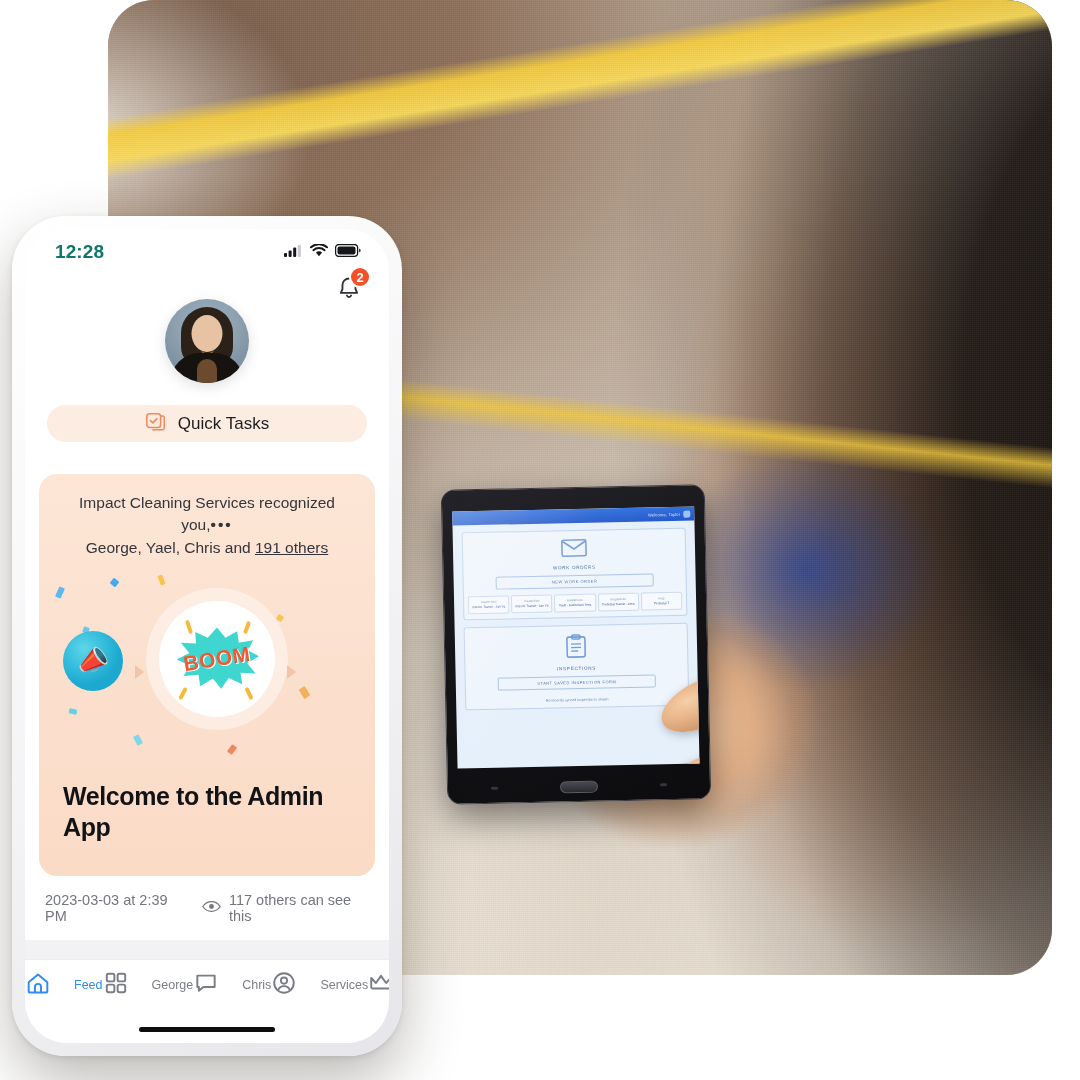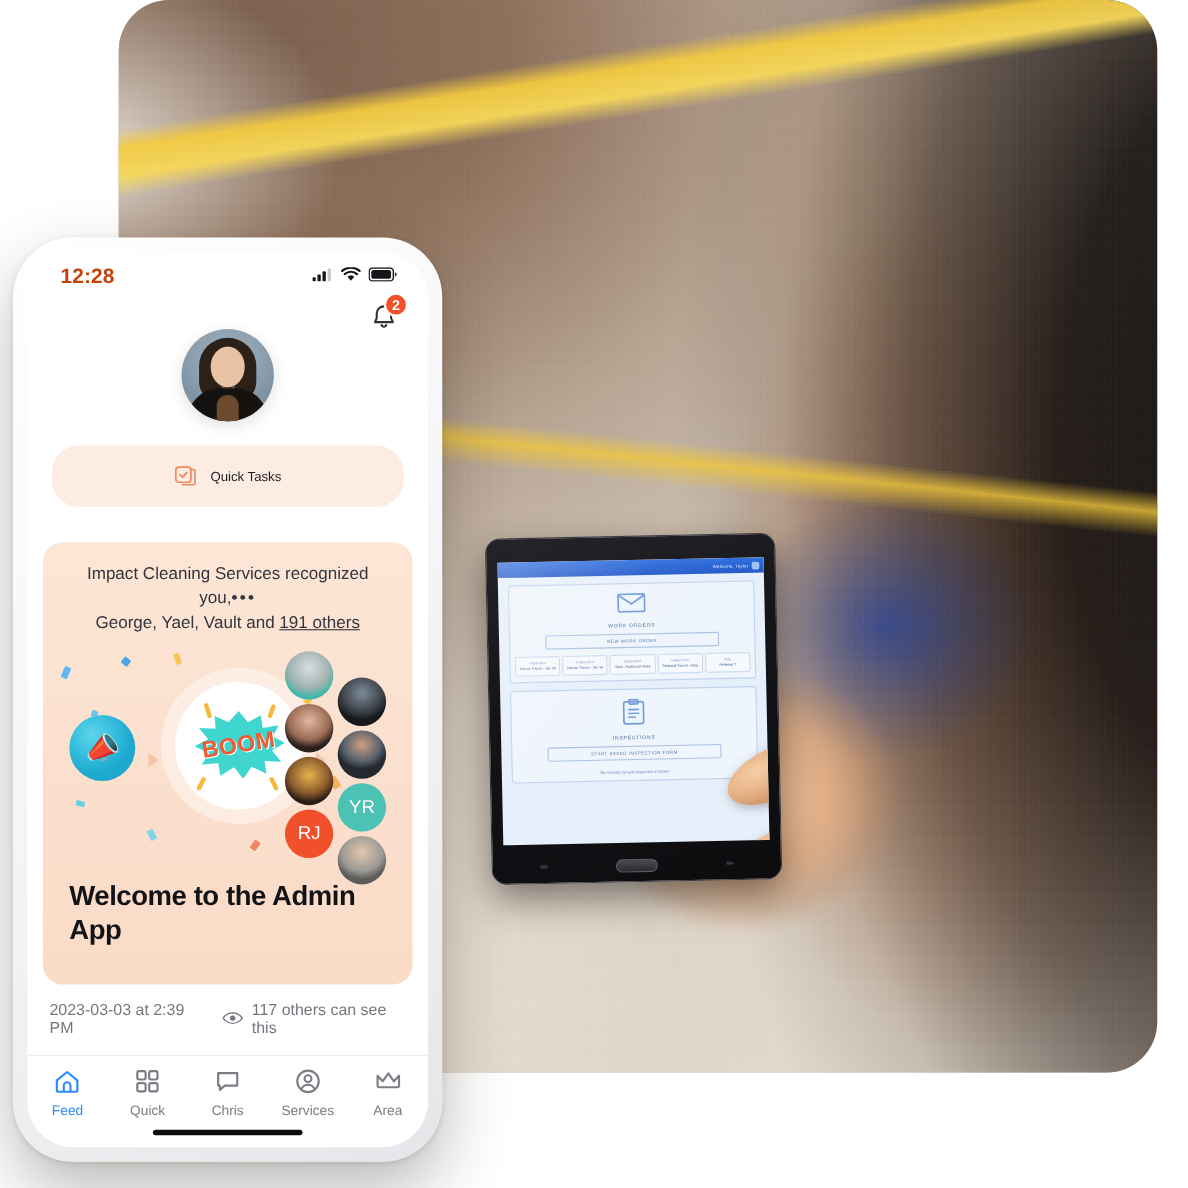--- a/index.html
+++ b/index.html
@@ -150,21 +150,21 @@
     position: relative; width: 100%; height: 100%;
     border-radius: 42px; background: #ffffff; overflow: hidden;
     display: flex; flex-direction: column;
   }
 
   .statusbar {
     height: 46px; flex: none;
     display: flex; align-items: center; justify-content: space-between;
     padding: 0 28px 0 30px;
   }
-  .clock { font-size: 19px; font-weight: 700; color: #c2410c; letter-spacing: .1px; }
+  .clock { font-size: 19px; font-weight: 700; color: #0f766e; letter-spacing: .1px; }
   .status-icons { display: flex; align-items: center; gap: 7px; }
 
   .header { flex: none; padding: 0 22px 18px; background:#fff; }
   .bell-row { display: flex; justify-content: flex-end; padding-right: 4px; height: 30px; }
   .bell-wrap { position: relative; width: 28px; height: 28px; }
   .bell-badge {
     position: absolute; right: -8px; top: -9px;
     min-width: 22px; height: 22px; padding: 0 5px;
     border-radius: 11px; background: #f4502a; color: #fff;
     font-size: 13px; font-weight: 600;
@@ -203,23 +203,23 @@
     background: #6b4a2e;
   }
   .greeting {
     text-align: center; margin-top: 14px;
     font-size: 23px; font-weight: 700; color: #131418; letter-spacing: -.2px;
   }
   .wave { font-size: 22px; }
 
   .chips { display: flex; gap: 14px; margin-top: 22px; }
   .chip {
-    flex: 1; height: 56px; border-radius: 25px;
+    flex: 1; height: 37px; border-radius: 25px;
     display: flex; align-items: center; justify-content: center; gap: 11px;
-    font-size: 12px; color: #1d1e22;
+    font-size: 17px; color: #1d1e22;
   }
   .chip.tasks { background: #fdece1; }
   .chip.directory { background: #fdf3da; }
 
   .feed { flex: 1; overflow: hidden; background: #f2f2f4; padding: 0 0 2px; }
   .post {
     background: #fff; border-radius: 0; padding: 14px 14px 0;
     margin-bottom: 10px;
   }
   .post-card {
@@ -282,21 +282,21 @@
     display: flex; align-items: center; gap: 16px;
     padding: 16px 6px 16px; font-size: 14.5px; color: #74767d;
   }
   .meta-right { display: flex; align-items: center; gap: 8px; }
 
   .tabbar {
     flex: none; height: 84px; background: #fff;
     border-top: 1px solid #ededf0;
     display: flex; align-items: flex-start; padding-top: 10px;
   }
-  .tab { flex: 1; display: flex; flex-direction: column; align-items: center; gap: 2px; }
+  .tab { flex: 1; display: flex; flex-direction: row; align-items: center; gap: 23px; }
   .tab-label { font-size: 12.5px; color: #7b7d85; }
   .tab.active .tab-label { color: #2f8bf5; }
   .home-indicator {
     position: absolute; bottom: 11px; left: 50%; transform: translateX(-50%);
     width: 136px; height: 5px; border-radius: 3px; background: #0d0d0f;
   }
 </style>
 </head>
 <body>
 
@@ -447,21 +447,21 @@
           </div>
         </div>
       </div>
 
       <div class="feed">
         <div class="post">
           <div class="post-card">
 
             <div class="post-head">
               <span>Impact Cleaning Services recognized you,</span><span class="more">•••</span><br>
-              <span>George, Yael, Vault and </span><u>191 others</u>
+              <span>George, Yael, Chris and </span><u>191 others</u>
             </div>
 
             <div class="hero">
               <span class="confetti" style="left:18px;top:18px;width:6px;height:11px;background:#5fb7f0;transform:rotate(24deg)"></span>
               <span class="confetti" style="left:72px;top:10px;width:7px;height:7px;background:#4aa8e8;transform:rotate(40deg)"></span>
               <span class="confetti" style="left:120px;top:6px;width:5px;height:10px;background:#f6c451;transform:rotate(-20deg)"></span>
               <span class="confetti" style="left:44px;top:58px;width:6px;height:6px;background:#6cc4f2;transform:rotate(18deg)"></span>
               <span class="confetti" style="left:238px;top:46px;width:6px;height:6px;background:#f6c451;transform:rotate(30deg)"></span>
               <span class="confetti" style="left:262px;top:118px;width:7px;height:11px;background:#f2b25b;transform:rotate(-32deg)"></span>
               <span class="confetti" style="left:30px;top:140px;width:8px;height:5px;background:#6ad0e0;transform:rotate(14deg)"></span>
@@ -477,30 +477,20 @@
                   <span class="boom-star"></span>
                   <span class="boom-text">BOOM</span>
                   <span class="spark sp1"></span>
                     <span class="spark sp2"></span>
                   <span class="spark sp3"></span>
                     <span class="spark sp4"></span>
                 </div>
               </div>
               <span class="arrow a2"></span>
 
-              <div class="avstack">
-                <span class="av colA" style="top:0;background:radial-gradient(60% 60% at 50% 35%,#d8dee4,#9fb2ae 70%,#3fb8ae 100%)"></span>
-                <span class="av colB" style="top:24px;background:radial-gradient(60% 55% at 50% 32%,#7e8c99,#3a3f46 72%,#17191d 100%)"></span>
-                <span class="av colA" style="top:48px;background:radial-gradient(60% 55% at 50% 35%,#e0b9a2,#9a6a52 70%,#2b211c 100%)"></span>
-                <span class="av colB" style="top:72px;background:radial-gradient(55% 50% at 50% 30%,#cf9f7f,#55606d 70%,#24292f 100%)"></span>
-                <span class="av colA" style="top:96px;background:radial-gradient(60% 55% at 50% 38%,#e4b54e,#8a5a2c 68%,#2a1d14 100%)"></span>
-                <span class="av colB" style="top:120px;background:#4cc2b5">YR</span>
-                <span class="av colA" style="top:144px;background:#f0512c">RJ</span>
-                <span class="av colB" style="top:168px;background:radial-gradient(60% 55% at 50% 34%,#e3c6ae,#9b9a96 70%,#5d5c58 100%)"></span>
-              </div>
             </div>
 
             <div class="post-title">Welcome to the Admin App</div>
           </div>
 
           <div class="post-meta">
             <span>2023-03-03 at 2:39 PM</span>
             <span class="meta-right">
               <span>
                 <svg width="19" height="13" viewBox="0 0 22 14">
@@ -527,21 +517,21 @@
         </div>
         <div class="tab">
           <span>
             <svg width="26" height="26" viewBox="0 0 24 24">
                 <rect x="3.5" y="3.5" width="7" height="7" rx="1.6" fill="none" stroke="#7b7d85" stroke-width="1.8"></rect>
                 <rect x="13.5" y="3.5" width="7" height="7" rx="1.6" fill="none" stroke="#7b7d85" stroke-width="1.8"></rect>
                 <rect x="3.5" y="13.5" width="7" height="7" rx="1.6" fill="none" stroke="#7b7d85" stroke-width="1.8"></rect>
                 <rect x="13.5" y="13.5" width="7" height="7" rx="1.6" fill="none" stroke="#7b7d85" stroke-width="1.8"></rect>
               </svg>
           </span>
-          <span class="tab-label">Quick</span>
+          <span class="tab-label">George</span>
         </div>
         <div class="tab">
           <span>
             <svg width="26" height="26" viewBox="0 0 24 24">
                 <path d="M4 5.2h16v10.4H9.6L5.4 19.2v-3.6H4z" fill="none" stroke="#7b7d85" stroke-width="1.8" stroke-linejoin="round"></path>
               </svg>
           </span>
           <span class="tab-label">Chris</span>
         </div>
         <div class="tab">

